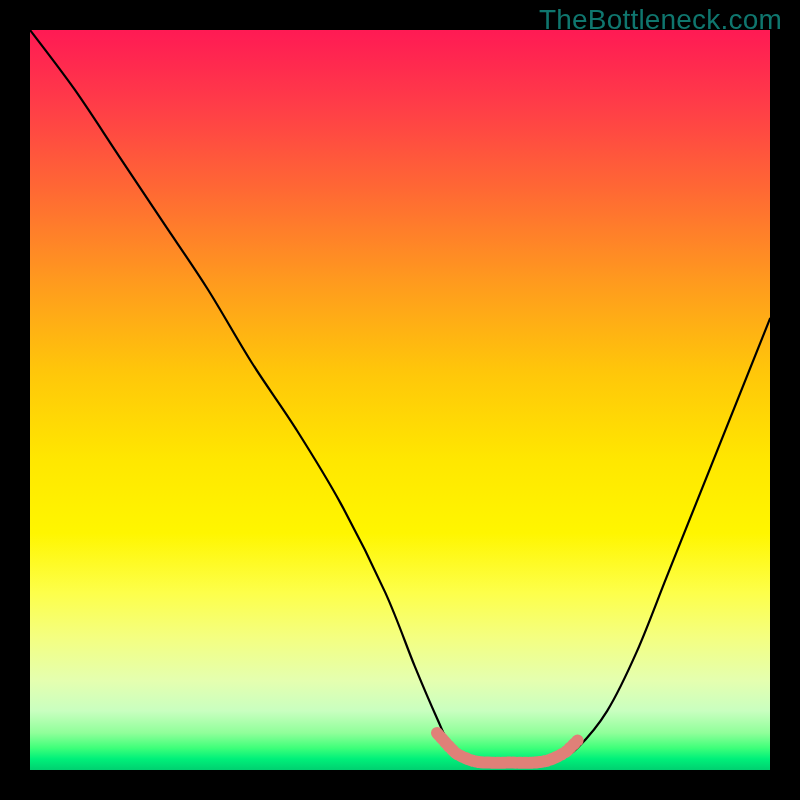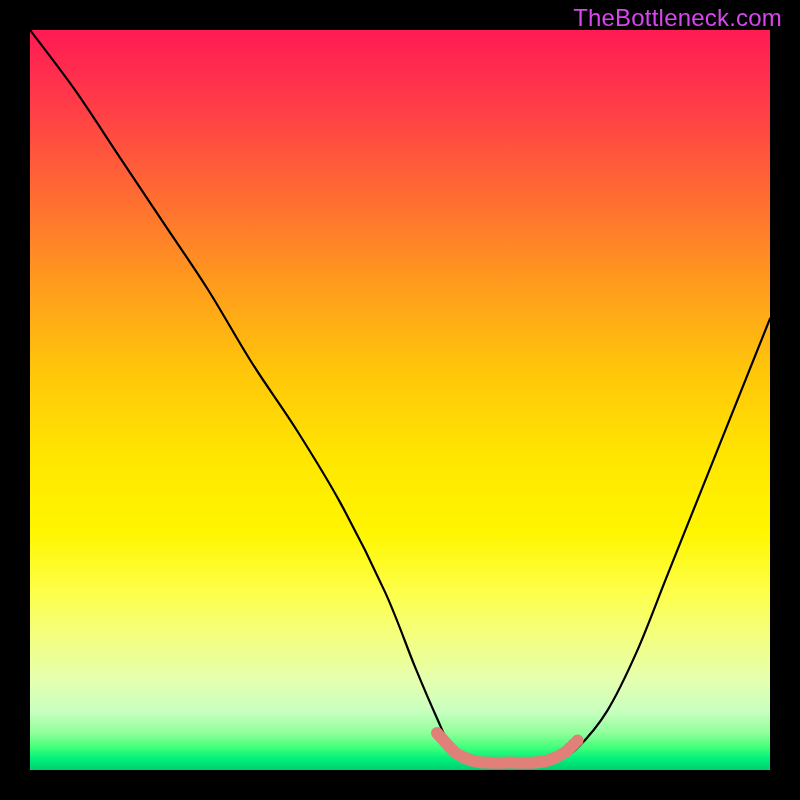--- a/index.html
+++ b/index.html
@@ -14,22 +14,22 @@
   .frame {
     position: relative;
     width: 800px;
     height: 800px;
     background: #000;
   }
   .watermark {
     position: absolute;
     top: 4px;
     right: 18px;
-    color: #d946ef;
-    font-size: 24px;
+    color: #0f766e;
+    font-size: 28px;
     letter-spacing: 0.2px;
     user-select: none;
   }
   .plot-area {
     position: absolute;
     left: 30px;
     top: 30px;
     width: 740px;
     height: 740px;
   }

